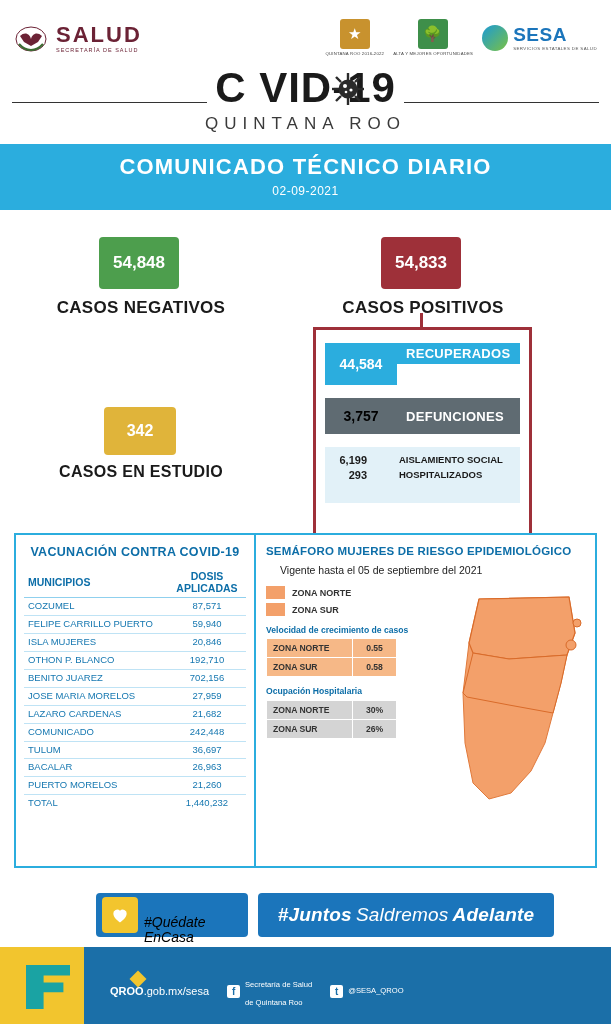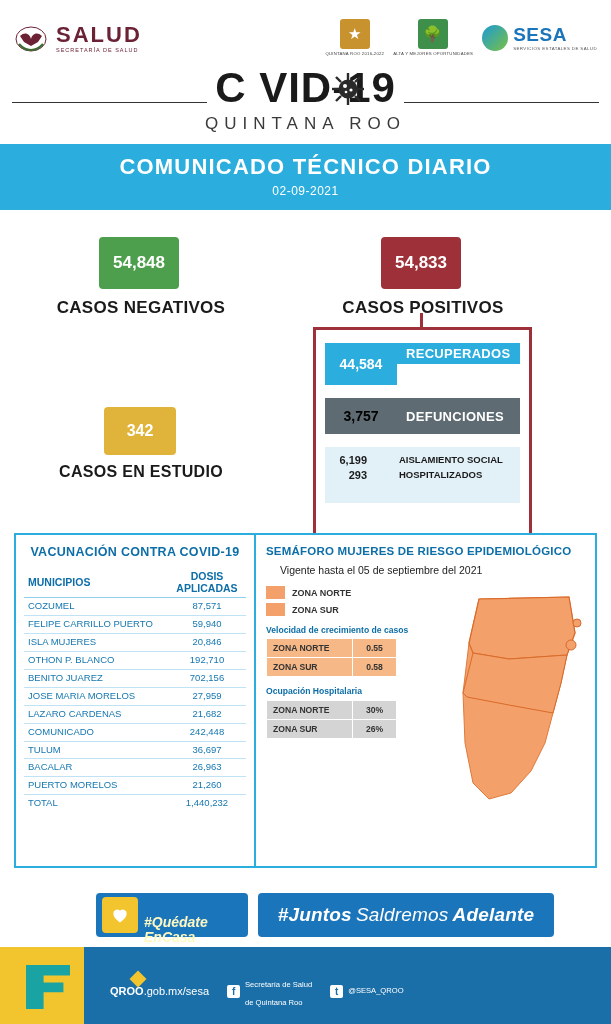--- a/index.html
+++ b/index.html
@@ -185,21 +185,21 @@
   
   .campaign { position: absolute; left: 0; top: 885px; width: 611px; height: 62px; }
   .quedate {
     position: absolute; left: 96px; top: 8px; width: 152px; height: 44px;
     background: #1b75bb; border-radius: 4px; display:flex; align-items:center; gap:6px; padding-left:6px;
   }
   .heart-box {
     width: 36px; height: 36px; background: #f2c52e; border-radius: 4px;
     display:flex; align-items:center; justify-content:center;
   }
-  .quedate-txt { color:#fef9c3; font-weight:bold; font-style: italic; line-height:1.05;margin-top:29px; }
+  .quedate-txt { color:#000000; font-weight:normal; font-style: italic; line-height:1.05;margin-top:29px; }
   .quedate-txt .l1 { font-size: 14px; }
   .quedate-txt .l2 { font-size: 14px; }
   .juntos {
     position: absolute; left: 258px; top: 8px; width: 296px; height: 44px;
     background: #1b75bb; border-radius: 4px; display:flex; align-items:center; justify-content:center;
   }
   .juntos span { color:#fff; font-weight:bold; font-style: italic; font-size: 19px; letter-spacing: .2px; }
   .juntos .thin { font-weight: 400; }
 
   

